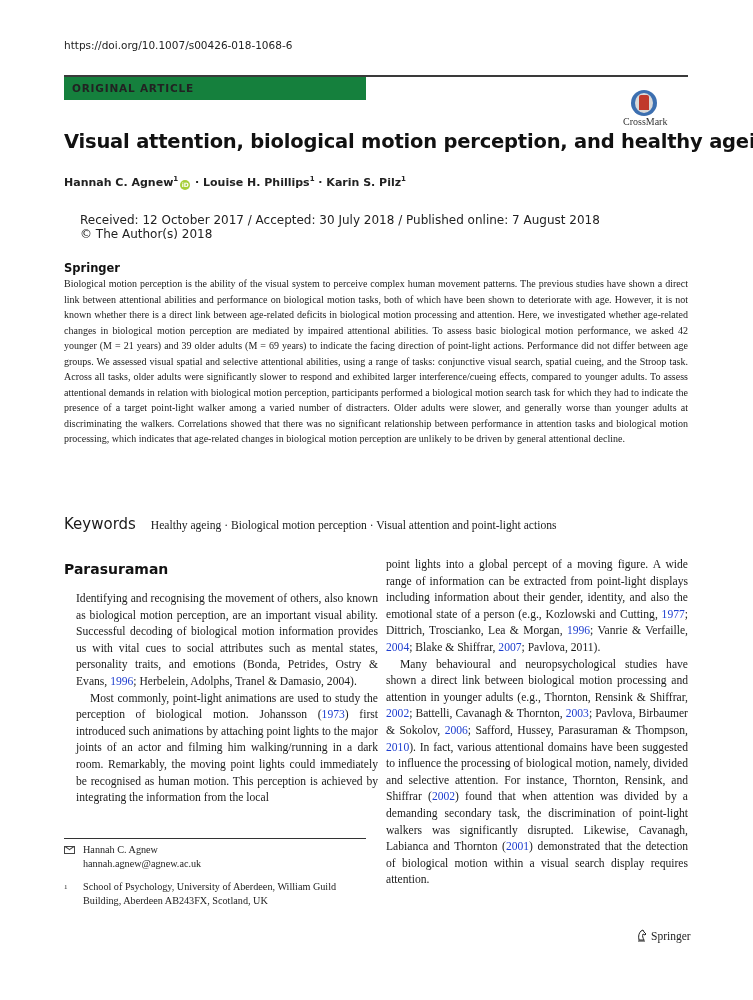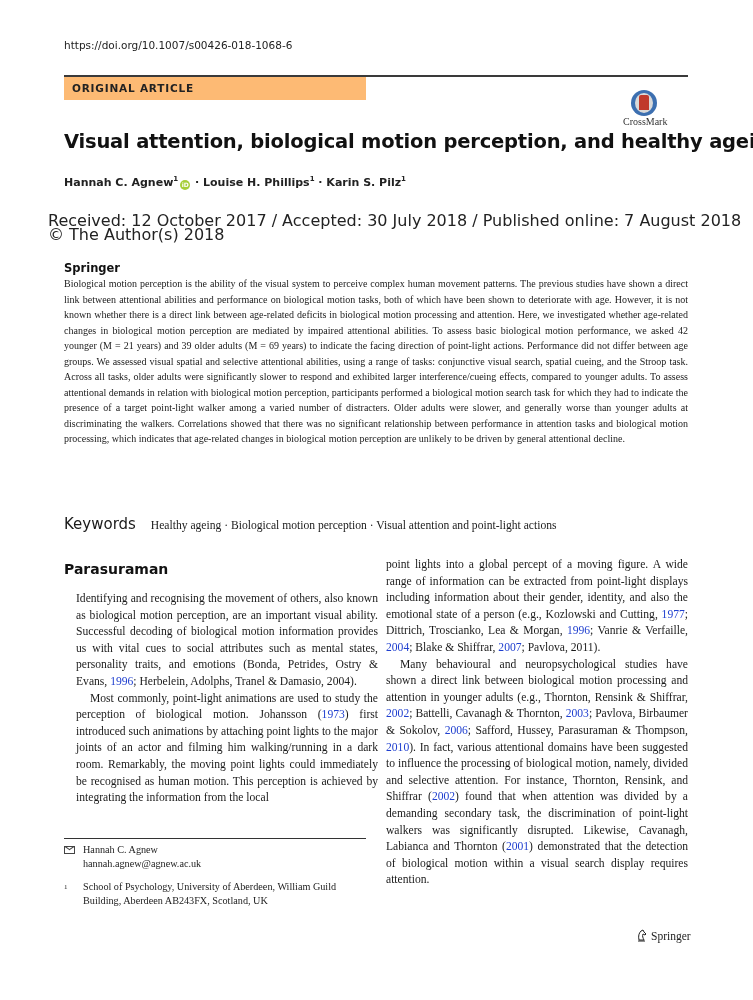--- a/index.html
+++ b/index.html
@@ -2,35 +2,35 @@
 <html><head>
 <meta charset="utf-8">
 <style>
   html, body { margin: 0; padding: 0; background: #ffffff; }
   body { width: 753px; height: 1000px; position: relative; overflow: hidden; color: #1a1a1a; }
   .sans { font-family: "DejaVu Sans", "Liberation Sans", sans-serif; }
   .serif { font-family: "Liberation Serif", "DejaVu Serif", serif; }
 
   .journal { position: absolute; left: 64px; top: 38px; font-size: 10.5px; line-height: 15px; color: #222; }
   .topline { position: absolute; left: 64px; top: 75px; width: 624px; height: 2px; background: #3a3a3a; }
-  .article-type { position: absolute; left: 64px; top: 77px; width: 302px; height: 23px; background: #fdba74;
+  .article-type { position: absolute; left: 64px; top: 77px; width: 302px; height: 23px; background: #15803d;
                   font-size: 10.5px; font-weight: bold; letter-spacing: 0.8px; line-height: 23px; padding-left: 8px; box-sizing: border-box; color: #222; }
 
   .crossmark { position: absolute; left: 621px; top: 90px; display: flex; align-items: center; flex-direction: column; }
   .crossmark .cm-icon { width: 26px; height: 26px; border-radius: 50%; background: #3c6fb0; position: relative; }
   .crossmark .cm-icon .inner { position: absolute; left: 4px; top: 3px; width: 18px; height: 20px; border-radius: 50%; background: #d9d9d9; }
   .crossmark .cm-icon .bar { position: absolute; left: 8px; top: 5px; width: 10px; height: 15px; background: #c0392b; border-radius: 2px 2px 0 0; }
   .crossmark .label { font-size: 10px; margin-left: 2px; color: #333; }
 
   .title { position: absolute; left: 64px; top: 130px; font-size: 19.5px; font-weight: bold; color: #111; white-space: nowrap; letter-spacing: -0.2px; }
   .authors { position: absolute; left: 64px; top: 175px; font-size: 11px; font-weight: bold; color: #222; white-space: nowrap; }
   .authors sup { font-size: 7px; }
   .orcid { display: inline-block; width: 10px; height: 10px; border-radius: 50%; background: #a6ce39; vertical-align: -1px; margin: 0 1px 0 2px; color: #fff; font-size: 6px; line-height: 10px; text-align: center; font-weight: bold; }
 
-  .dates { position: absolute; left: 48px; top: 214px; font-size: 16px; line-height: 13.5px; color: #222; }
+  .dates { position: absolute; left: 80px; top: 214px; font-size: 12px; line-height: 13.5px; color: #222; }
 
   .abstract-h { position: absolute; left: 64px; top: 261px; font-size: 11.5px; font-weight: bold; color: #111; }
   .abstract { position: absolute; left: 64px; top: 276px; width: 624px; font-size: 10px; line-height: 15.5px; text-align: justify; color: #1a1a1a; }
 
   .keywords { position: absolute; left: 64px; top: 515px; font-size: 11.6px; color: #1a1a1a; white-space: nowrap; }
   .keywords .kw-label { font-family: "DejaVu Sans", sans-serif; font-weight: normal; font-size: 15px; margin-right: 12px; }
 
   .col { position: absolute; width: 302px; font-size: 11.6px; line-height: 16.6px; text-align: justify; color: #1a1a1a; }
   .col-left { left: 76px; }
   .col-right { left: 386px; }

